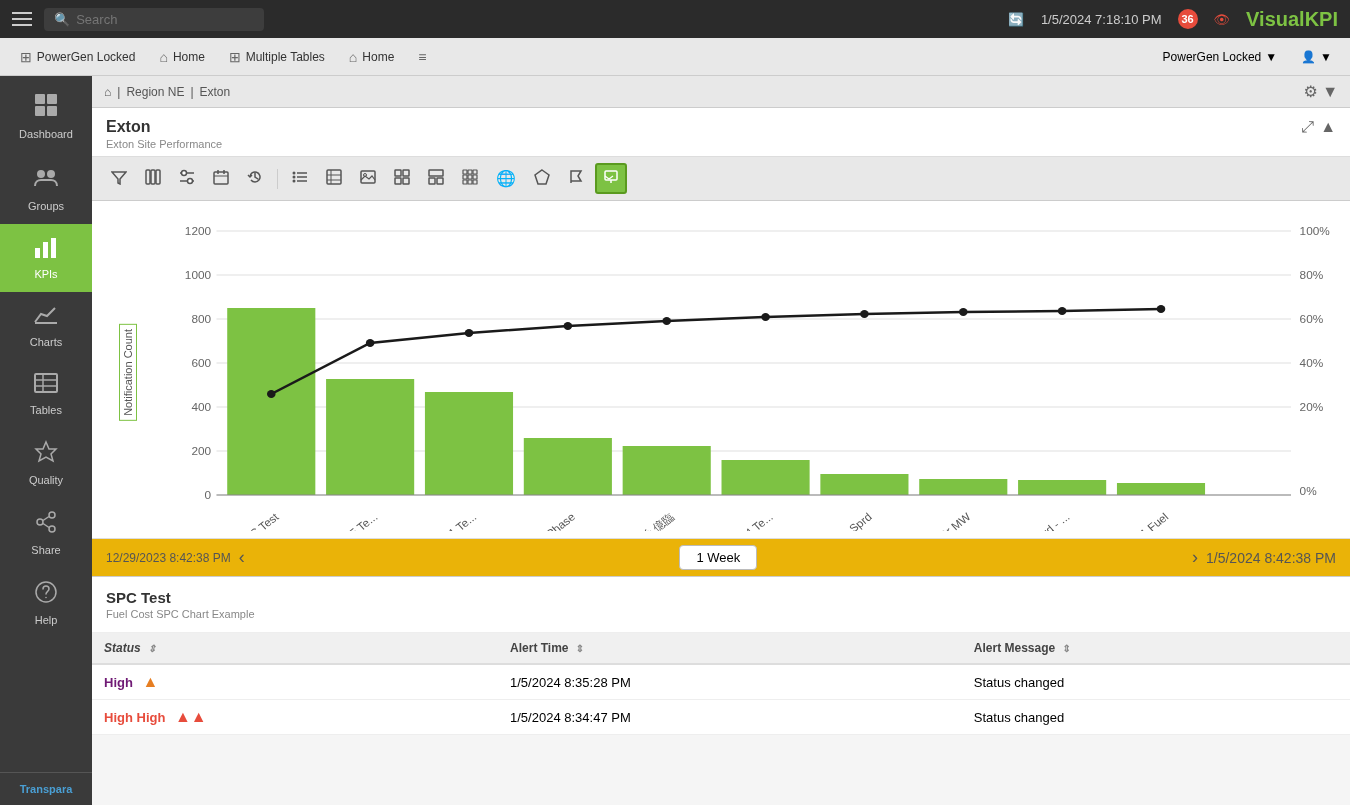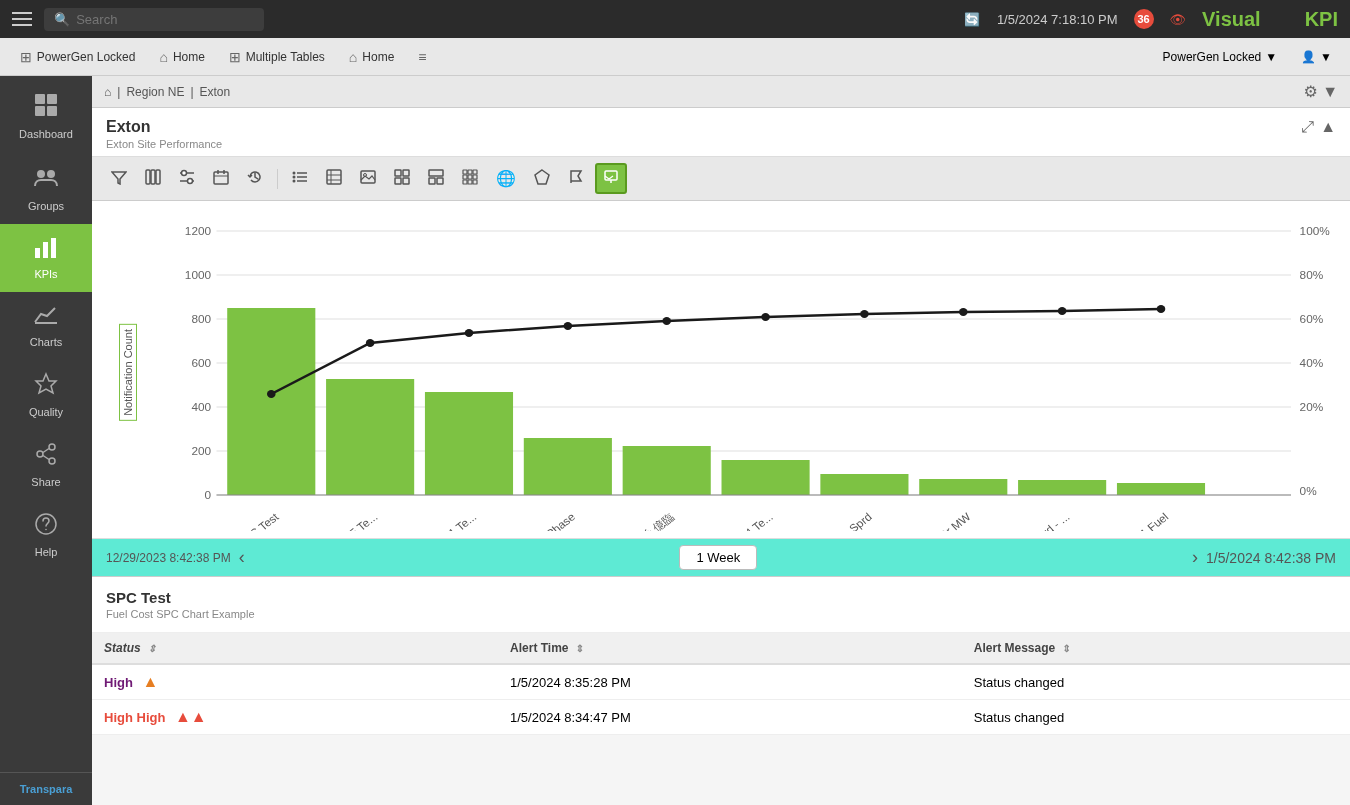--- a/index.html
+++ b/index.html
@@ -96,21 +96,21 @@
     .toolbar-sep { width: 1px; height: 20px; background: #ccc; margin: 0 3px; }
 
     
     .chart-container {
       background: white; margin: 0; padding: 16px 12px 10px;
       border-bottom: 1px solid #ddd; position: relative;
     }
 
     
     .date-nav {
-      background: #5eead4; display: flex; align-items: center;
+      background: #eab308; display: flex; align-items: center;
       padding: 6px 14px; border-bottom: 1px solid #ccc;
     }
     .date-nav-btn { background: none; border: none; cursor: pointer; color: #555; font-size: 18px; }
     .date-nav-center { flex: 1; text-align: center; }
     .date-range-btn {
       background: white; border: 1px solid #bbb; border-radius: 4px;
       padding: 4px 16px; cursor: pointer; font-size: 13px;
     }
     .date-start { font-size: 12px; color: #555; }
     .date-end { font-size: 14px; color: #555; }
@@ -149,21 +149,21 @@
       <span style="color:#aaa;">🔍</span>
       <input type="text" placeholder="Search" style="">
     </div>
   </div>
   <div class="top-bar-right">
     <span style="cursor:pointer;">🔄</span>
     <span>1/5/2024 7:18:10 PM</span>
     <div class="alert-badge">36</div>
     <span style="color:#e74c3c;">👁</span>
     <span class="brand">
-      <span>Visual</span><span style="color:#7dc243;font-weight:900;padding-left:44px;">KPI</span>
+      <span>Visual</span><span style="color:#7dc243;font-weight:900;">KPI</span>
     </span>
   </div>
 </div>
 
 <div class="nav-bar">
   <div class="nav-item">
     <span class="nav-icon">⊞</span>
     <span>PowerGen Locked</span>
   </div>
   <div class="nav-item">
@@ -228,20 +228,31 @@
       <span>KPIs</span>
     </div>
     <div class="sidebar-item">
       <span class="sidebar-icon">
         <svg width="26" height="22" viewBox="0 0 26 22" fill="none">
           <polyline points="2,18 8,10 14,12 22,4" stroke="#aaa" stroke-width="2" fill="none"></polyline>
           <rect x="2" y="18" width="22" height="2" fill="#aaa"></rect>
         </svg>
       </span>
       <span>Charts</span>
+    </div>
+    <div class="sidebar-item">
+      <span class="sidebar-icon">
+        <svg width="26" height="22" viewBox="0 0 26 22" fill="none">
+          <rect x="2" y="2" width="22" height="18" rx="1" stroke="#aaa" stroke-width="2" fill="none"></rect>
+          <line x1="2" y1="8" x2="24" y2="8" stroke="#aaa" stroke-width="1.5"></line>
+          <line x1="2" y1="14" x2="24" y2="14" stroke="#aaa" stroke-width="1.5"></line>
+          <line x1="10" y1="2" x2="10" y2="20" stroke="#aaa" stroke-width="1.5"></line>
+        </svg>
+      </span>
+      <span>Tables</span>
     </div>
     <div class="sidebar-item">
       <span class="sidebar-icon">
         <svg width="24" height="24" viewBox="0 0 24 24" fill="none">
           <polygon points="12,2 15,9 22,9 17,14 19,21 12,17 5,21 7,14 2,9 9,9" stroke="#aaa" stroke-width="1.5" fill="none"></polygon>
         </svg>
       </span>
       <span>Quality</span>
     </div>
     <div class="sidebar-item">

